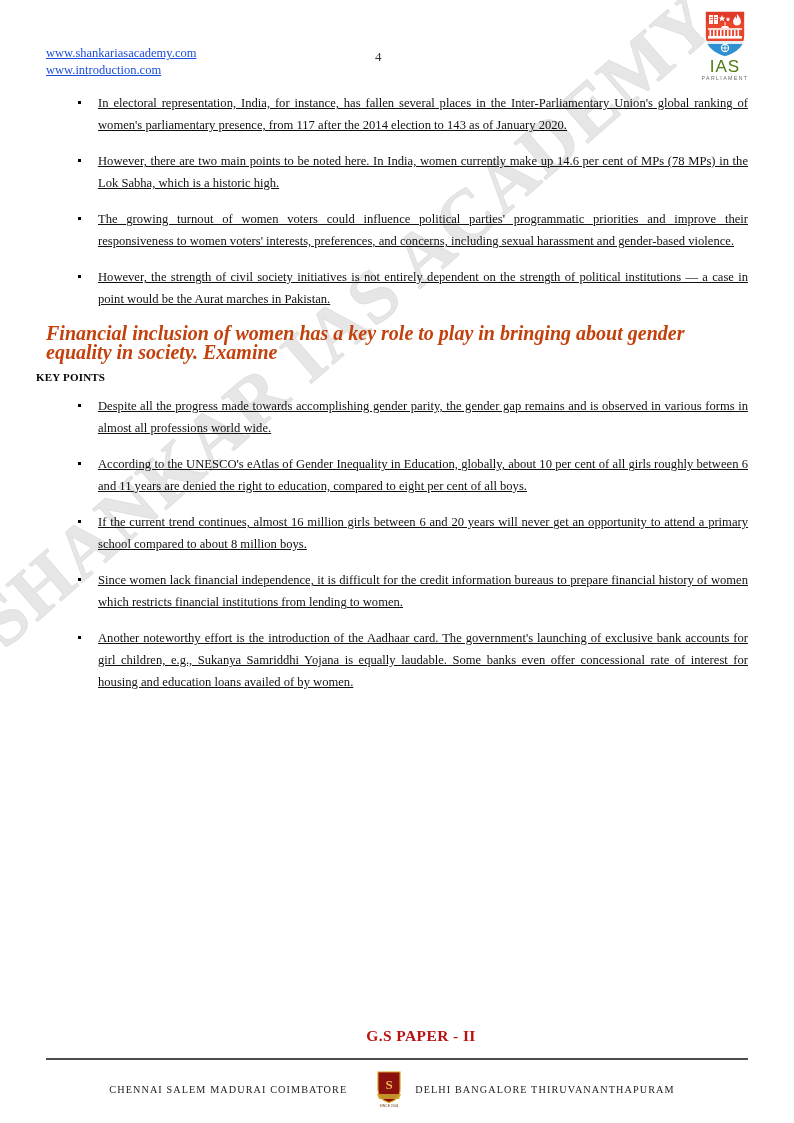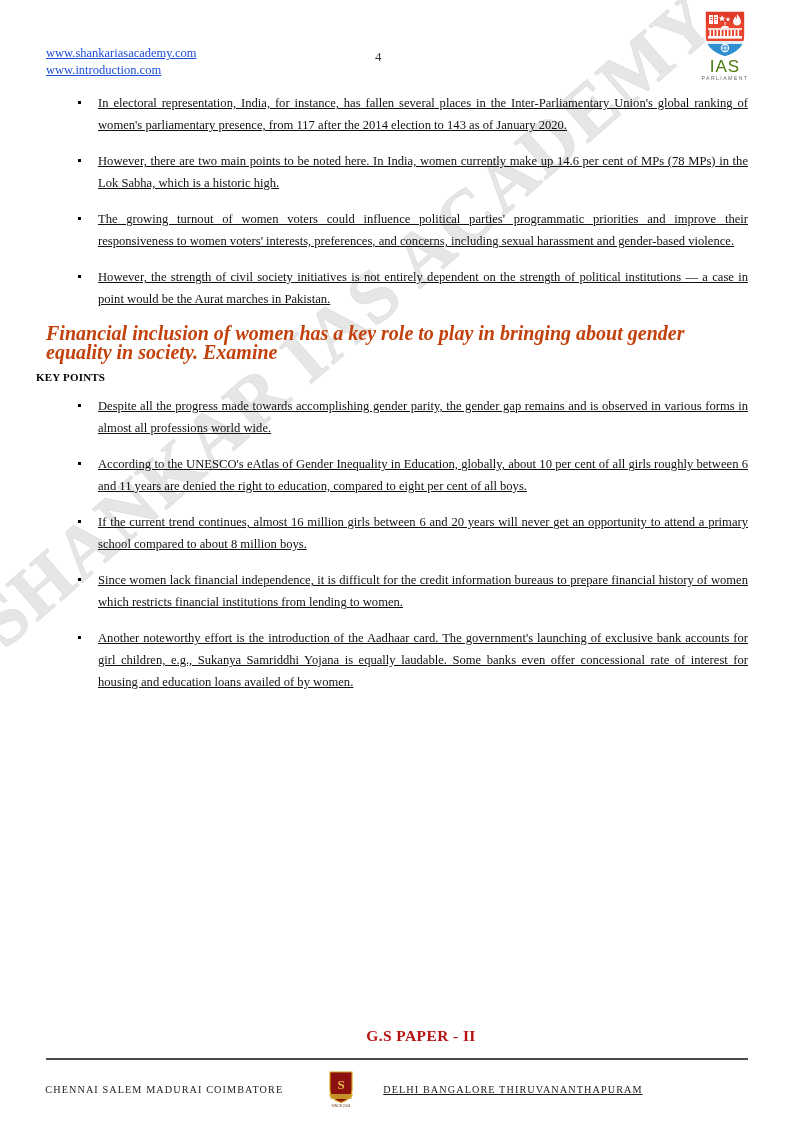--- a/index.html
+++ b/index.html
@@ -207,31 +207,32 @@
     background: #4d4d4d;
   }
   .footer-cities {
     position: absolute;
     left: 0;
     top: 57px;
     width: 688px;
     display: flex;
     align-items: center;
     justify-content: center;
-    gap: 16px;
+    gap: 0px;
+    padding-left: 48px;
   }
   .city-group {
     font-family: "Liberation Serif", "DejaVu Serif", serif;
     font-size: 10.2px;
     color: #1a1a1a;
     letter-spacing: 1.1px;
     white-space: nowrap;
   }
   .city-group.left { margin-right: 28px; }
-  .city-group.right { margin-left: 12px; text-decoration: underline; }
+  .city-group.right { margin-left: 12px; }
   .footer-emblem {
     width: 28px;
     height: 38px;
     display: block;
   }
 </style>
 </head>
 <body>
 
 <div class="page">

